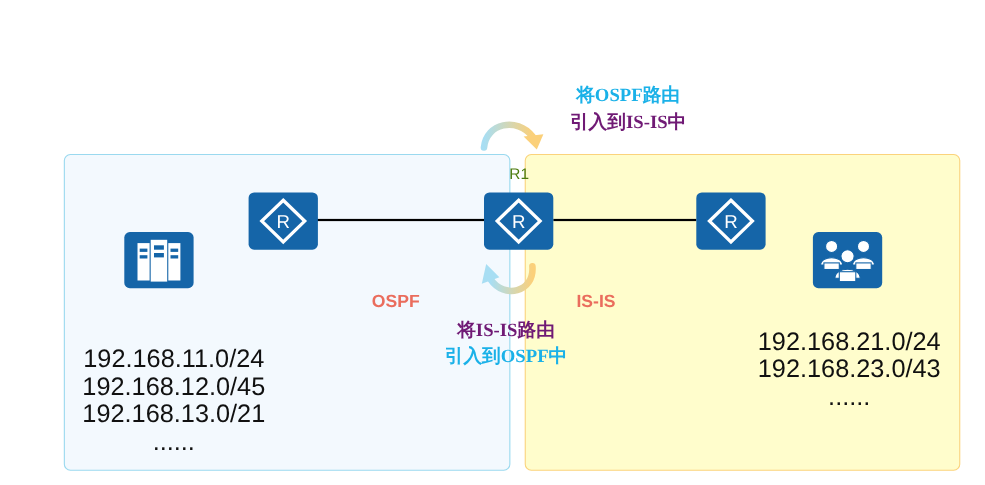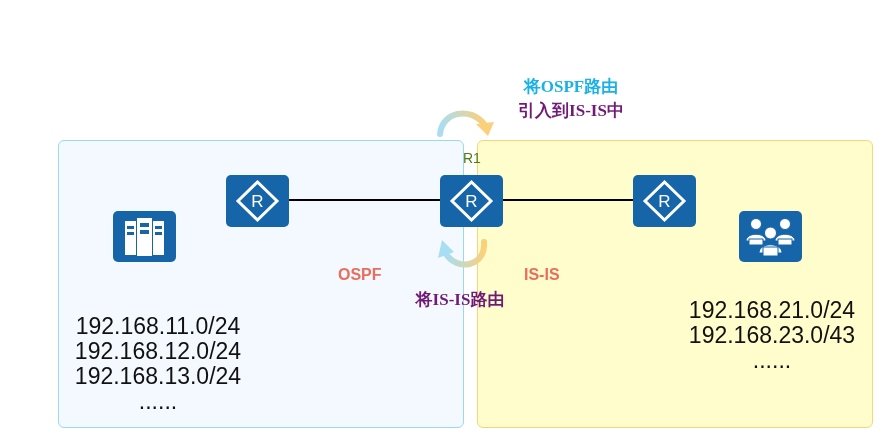--- a/index.html
+++ b/index.html
@@ -73,39 +73,40 @@
   <path d="M52 10 C54 34, 26 40, 14 22" fill="none" stroke="url(#g2)" stroke-width="6" stroke-linecap="round"></path>
   <polygon points="6,26 10,8 22,20" fill="#a8def3"></polygon>
 </svg>
 
 <div class="note" style="left:496px;top:75px;width:150px;">
   <div class="blue">将OSPF路由</div>
   <div class="red">引入到IS-IS中</div>
 </div>
 <div class="note" style="left:385px;top:288px;width:150px;">
   <div class="red">将IS-IS路由</div>
+  <div class="blue">引入到OSPF中</div>
 </div>
 
 <div class="device" style="left:113px;top:211px;">
   <svg width="63" height="51" viewBox="0 0 63 51">
     <rect x="12" y="10" width="11" height="34" fill="#fff"></rect>
     <rect x="24" y="7" width="15" height="38" fill="#fff"></rect>
     <rect x="40" y="10" width="11" height="34" fill="#fff"></rect>
     <rect x="14" y="15" width="7" height="3" fill="#1565a8"></rect>
     <rect x="14" y="21" width="7" height="3" fill="#1565a8"></rect>
     <rect x="27" y="12" width="9" height="4" fill="#1565a8"></rect>
     <rect x="27" y="19" width="9" height="4" fill="#1565a8"></rect>
     <rect x="42" y="15" width="7" height="3" fill="#1565a8"></rect>
     <rect x="42" y="21" width="7" height="3" fill="#1565a8"></rect>
   </svg>
 </div>
 <div class="nets" style="left:70px;top:270px;width:176px;">
   <div>192.168.11.0/24</div>
-  <div>192.168.12.0/24</div>
-  <div>192.168.13.0/24</div>
+  <div>192.168.12.0/45</div>
+  <div>192.168.13.0/21</div>
   <div>......</div>
 </div>
 
 <div class="device" style="left:739px;top:211px;">
   <svg width="63" height="51" viewBox="0 0 63 51">
     <g fill="#fff" stroke="#1565a8" stroke-width="1">
       <circle cx="17" cy="13" r="5.5"></circle>
       <path d="M7 30 C7 21, 27 21, 27 30 Z"></path>
       <circle cx="46" cy="13" r="5.5"></circle>
       <path d="M36 30 C36 21, 56 21, 56 30 Z"></path>

